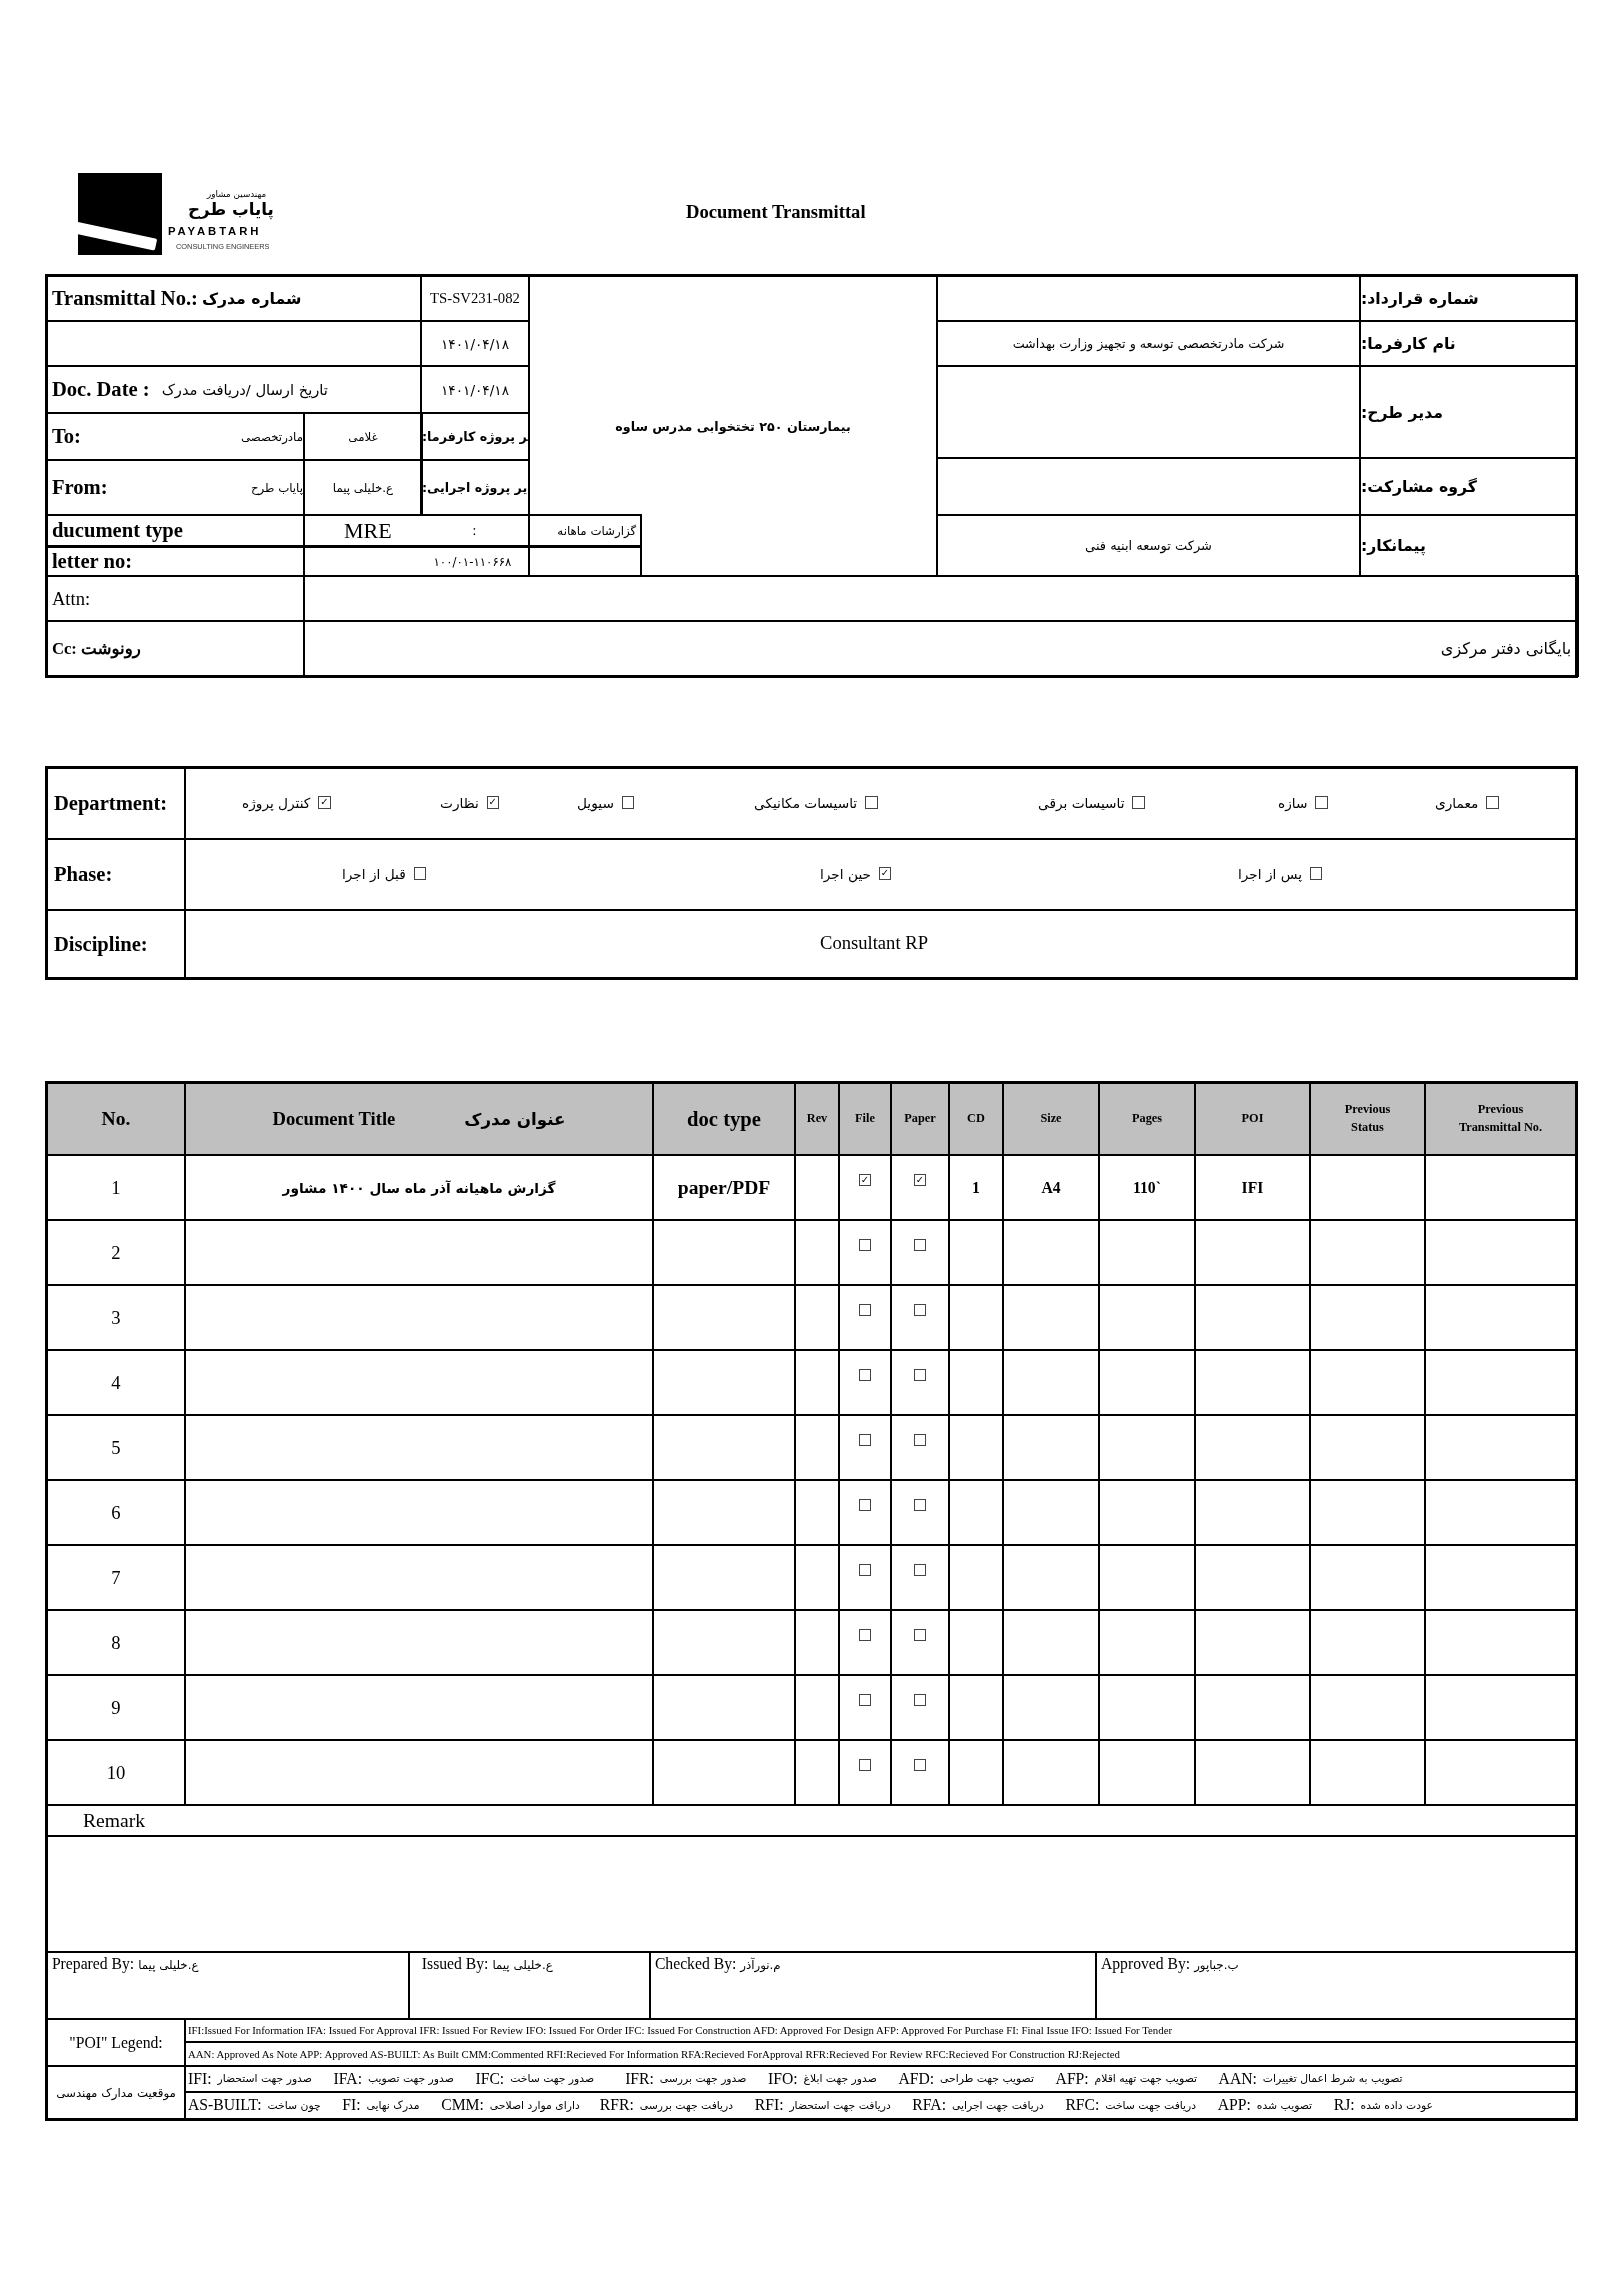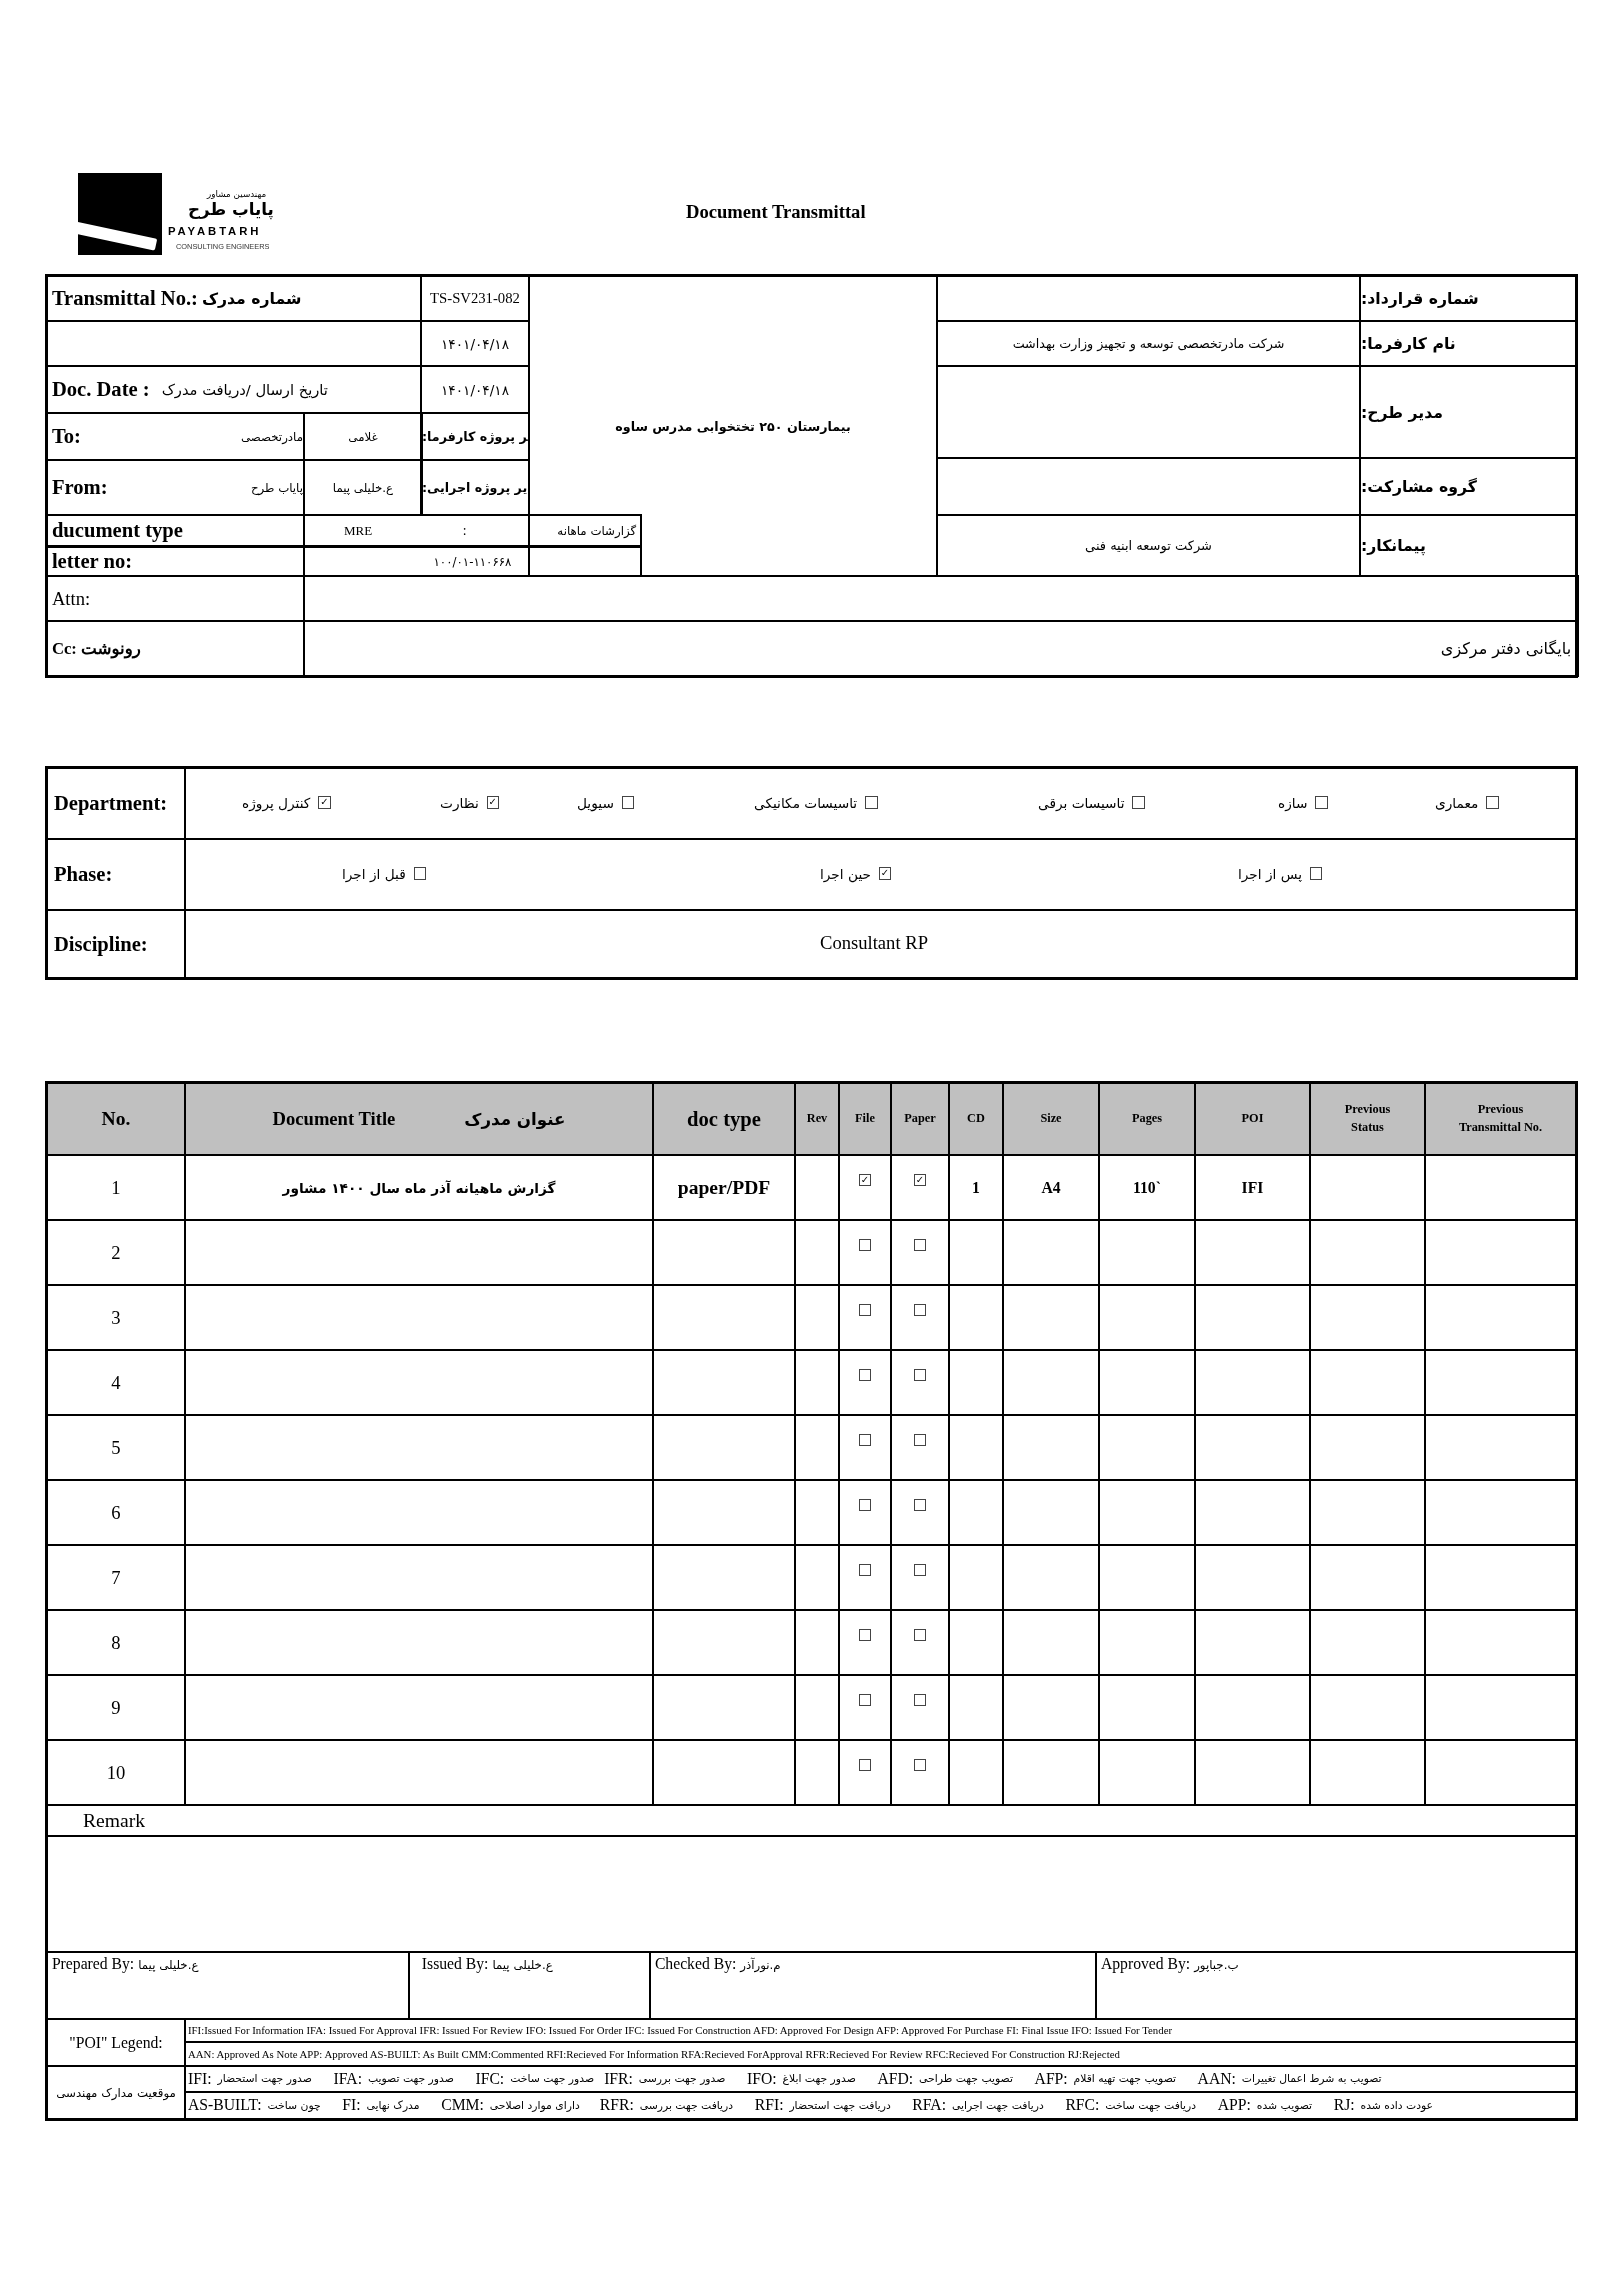--- a/index.html
+++ b/index.html
@@ -98,21 +98,21 @@
     <span class="lbl-en">From:</span>
     <span class="fa-val" style="font-size:11.8px">پایاب طرح</span>
   </div>
   <div class="cell fa-val" style="left:255px;top:182px;width:120px;height:57px;justify-content:center;font-size:11.8px;">ع.خلیلی پیما</div>
   <div class="cell fa-lbl" style="left:372px;top:182px;width:110px;height:57px;justify-content:flex-end;padding-right:2px;font-size:12.7px;">مدیر پروژه اجرایی:</div>
 
   <div class="cell" style="left:-2px;top:237px;width:259px;height:33px;padding-left:3.9px;">
     <span class="lbl-en">ducument type</span>
   </div>
   <div class="cell" style="left:255px;top:237px;width:339px;height:33px;justify-content:space-between;padding:0 3.9px 0 39px;">
-    <span style="font-size:13px">MRE</span>
+    <span style="font-size:22px">MRE</span>
     <span style="font-size:13.7px">:</span>
     <span class="fa-val" style="font-size:11.8px">گزارشات ماهانه</span>
   </div>
 
   <div class="cell" style="left:-2px;top:269px;width:259px;height:31px;padding-left:3.9px;">
     <span class="lbl-en">letter no:</span>
   </div>
   <div class="cell fa-val" style="left:255px;top:269px;width:339px;height:31px;justify-content:center;font-size:11.8px;">۱۰۰/۰۱-۱۱۰۶۶۸</div>
 
   <div class="cell fa-val" style="left:480px;top:-2px;width:410px;height:302px;justify-content:center;font-size:12.7px;font-weight:bold;">بیمارستان ۲۵۰ تختخوابی مدرس ساوه</div>
@@ -419,21 +419,21 @@
   <div class="leg">
     <div class="leg-l fa" style="font-size:11.8px;">موقعیت مدارک مهندسی</div>
     <div class="leg-r">
       <div class="leg-line leg-fa" id="fa-line-1">
           <span class="code" style="margin-left: 0px;">IFI:</span>
           <span style="margin-left: 5.9px; direction: rtl;">صدور جهت استحضار</span>
           <span class="code" style="margin-left: 21.6px;">IFA:</span>
           <span style="margin-left: 5.9px; direction: rtl;">صدور جهت تصویب</span>
           <span class="code" style="margin-left: 21.6px;">IFC:</span>
           <span style="margin-left: 5.9px; direction: rtl;">صدور جهت ساخت</span>
-          <span class="code" style="margin-left: 10px;">IFR:</span>
+          <span class="code" style="margin-left: 31px;">IFR:</span>
           <span style="margin-left: 5.9px; direction: rtl;">صدور جهت بررسی</span>
           <span class="code" style="margin-left: 21.6px;">IFO:</span>
           <span style="margin-left: 5.9px; direction: rtl;">صدور جهت ابلاغ</span>
           <span class="code" style="margin-left: 21.6px;">AFD:</span>
           <span style="margin-left: 5.9px; direction: rtl;">تصویب جهت طراحی</span>
           <span class="code" style="margin-left: 21.6px;">AFP:</span>
           <span style="margin-left: 5.9px; direction: rtl;">تصویب جهت تهیه اقلام</span>
           <span class="code" style="margin-left: 21.6px;">AAN:</span>
           <span style="margin-left: 5.9px; direction: rtl;">تصویب به شرط اعمال تغییرات</span>
         </div>

